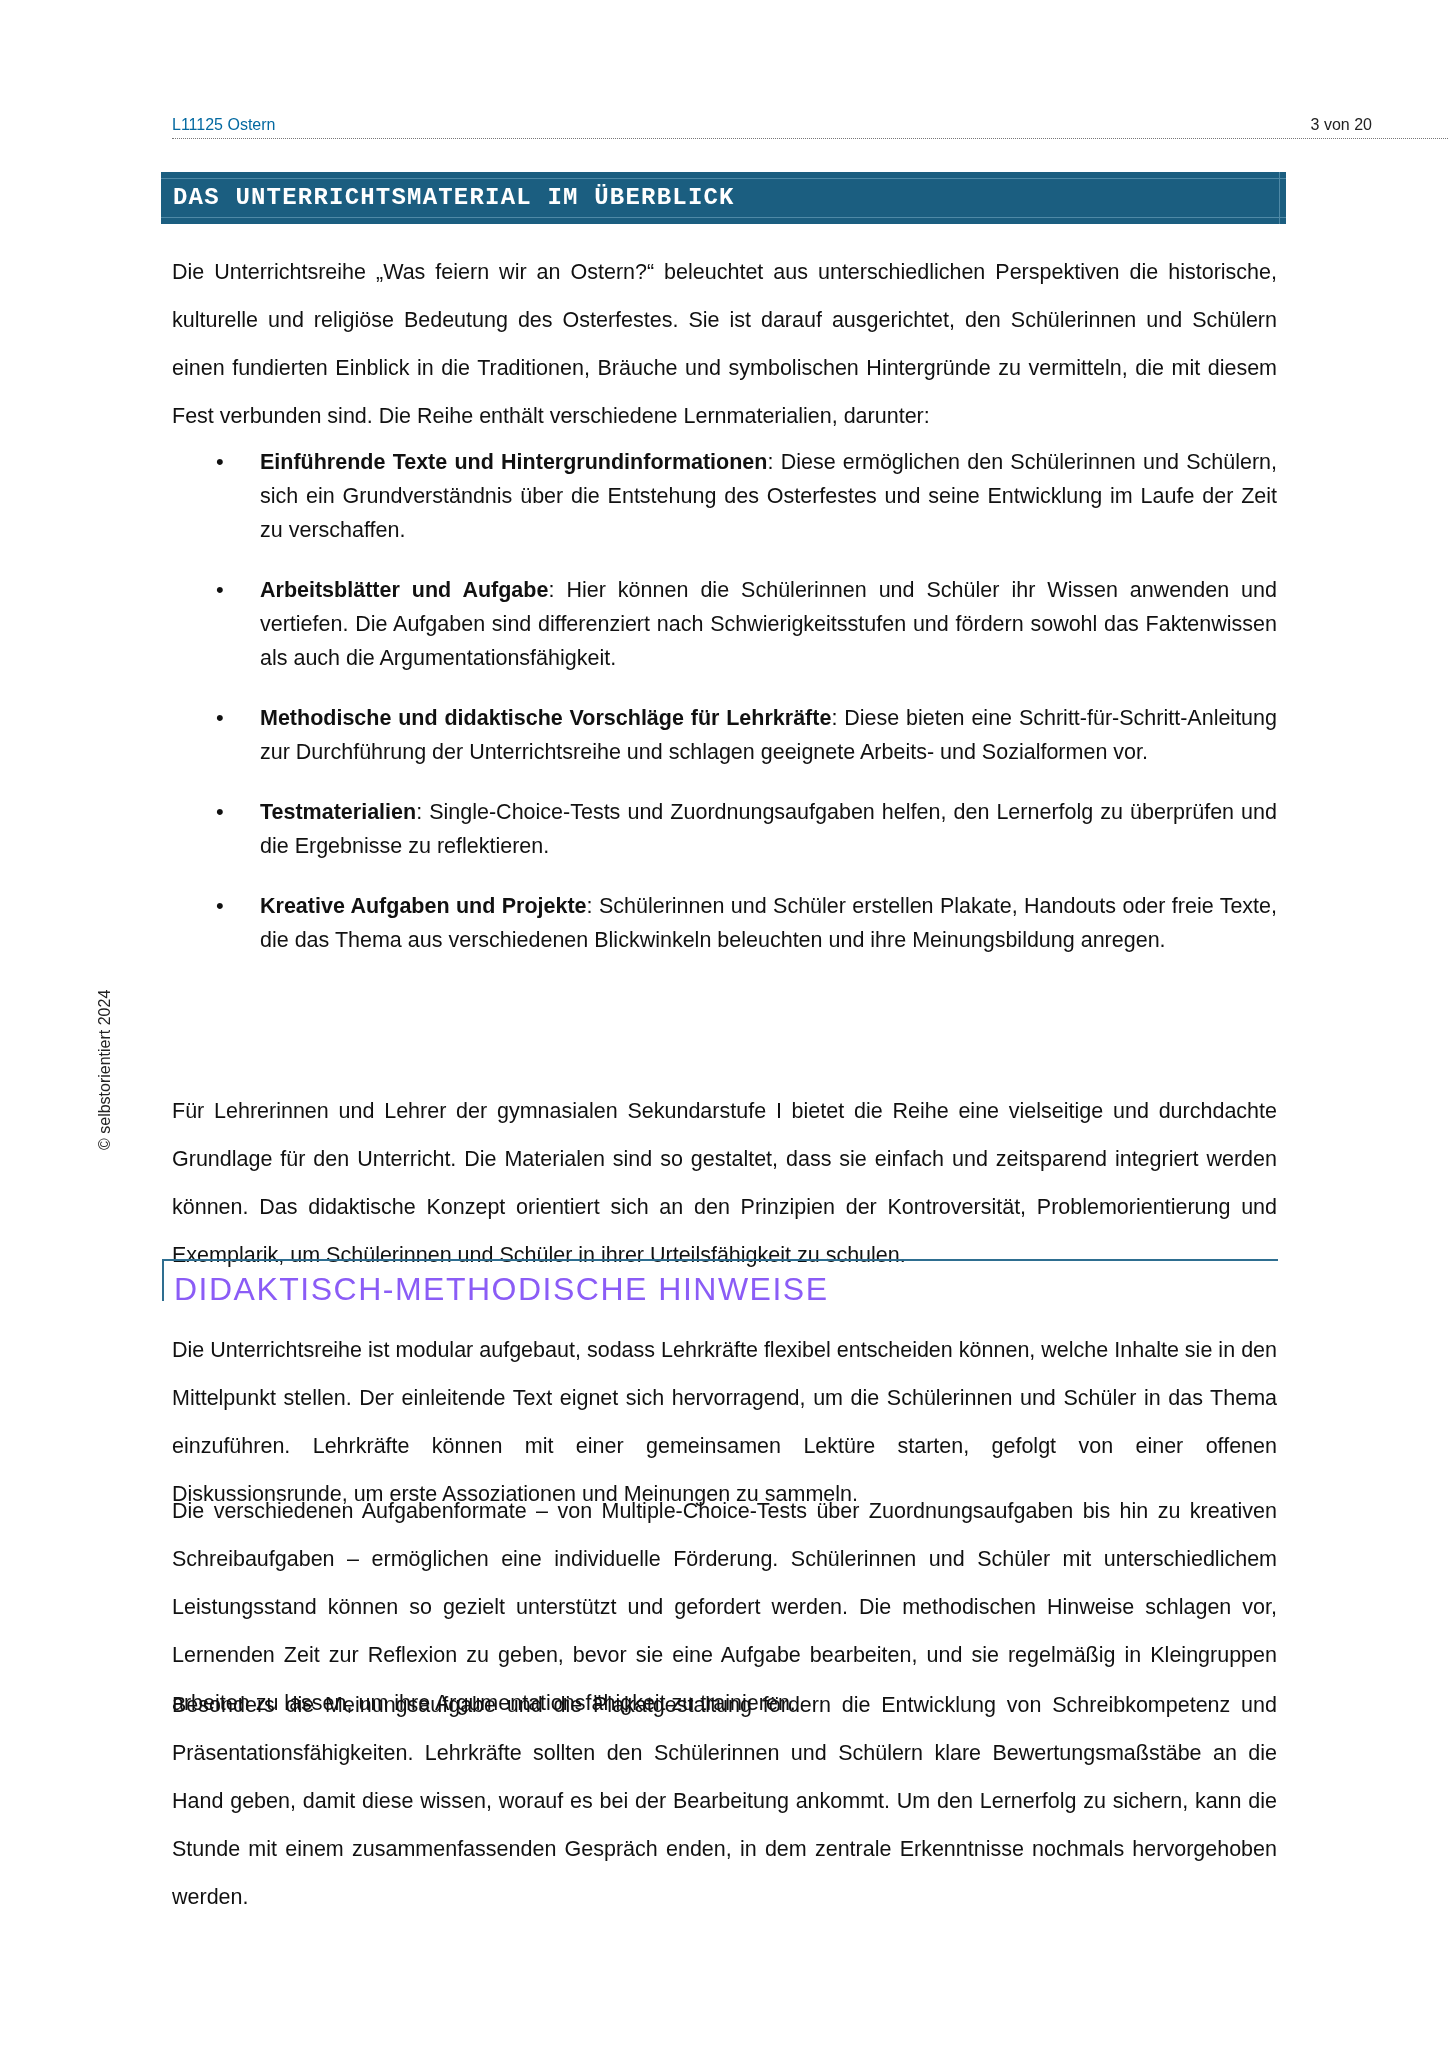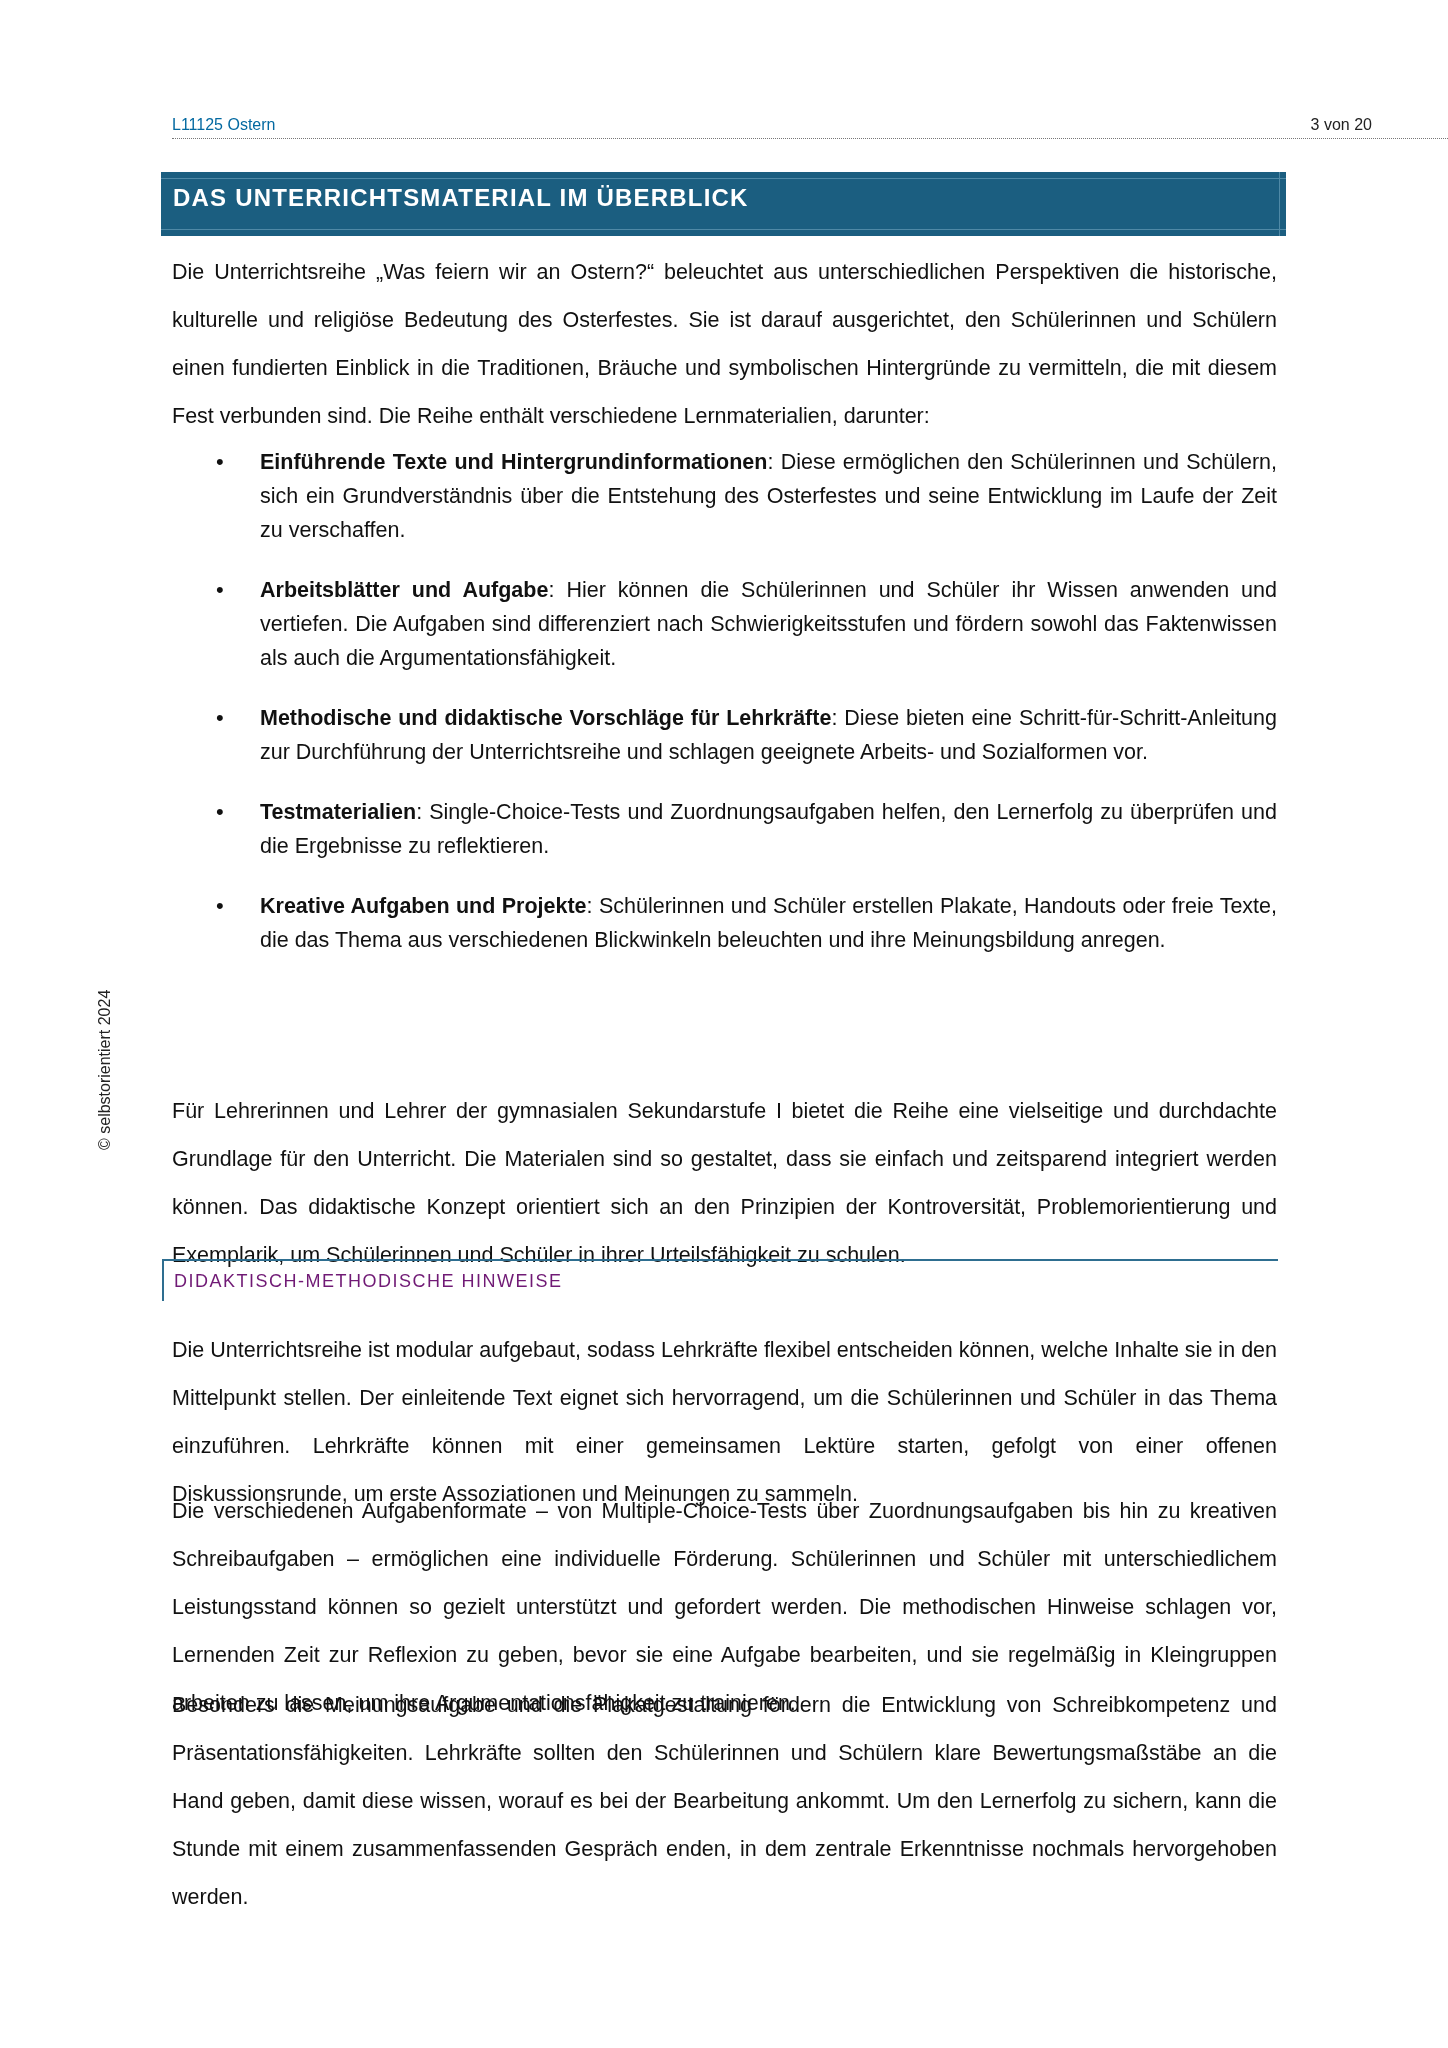--- a/index.html
+++ b/index.html
@@ -3,22 +3,22 @@
 <meta charset="utf-8">
 <style>
   html, body { margin: 0; padding: 0; background: #ffffff; }
   body { width: 1448px; height: 2048px; position: relative; overflow: hidden;
          font-family: "Liberation Sans", "DejaVu Sans", sans-serif; color: #111; }
   .header { position: absolute; left: 172px; top: 114px; width: 1276px; height: 24px;
             border-bottom: 1px dotted #777; }
   .header .left { position: absolute; left: 0; top: 2px; font-size: 16px; color: #0369a1; }
   .header .right { position: absolute; right: 76px; top: 2px; font-size: 16px; color: #222; }
 
-  .banner { position: absolute; left: 161px; top: 172px; width: 1125px; height: 64px;
-            background: #1b5e80; box-sizing: border-box; }
+  .banner { position: absolute; left: 161px; top: 172px; width: 1125px; height: 52px;
+            background: #1b5e80; box-sizing: border-box; font-family: Liberation Mono, monospace; }
   .banner::before { content: ""; position: absolute; left: 0; right: 0; top: 6px; bottom: 6px;
             border-top: 1px solid #4f89a6; border-bottom: 1px solid #4f89a6; }
   .banner::after { content: ""; position: absolute; top: 0; bottom: 0; right: 6px;
             border-left: 1px solid #4f89a6; }
   .banner .title { position: absolute; left: 12px; top: 12px; font-size: 24px; font-weight: bold;
             color: #ffffff; letter-spacing: 1.2px; }
 
   .body-text { position: absolute; left: 172px; width: 1105px; font-size: 21.5px; line-height: 48px;
                text-align: justify; color: #111; }
   .p1 { top: 248px; }
@@ -27,21 +27,21 @@
                 text-align: justify; margin-bottom: 26px; }
   .bullets li .dot { position: absolute; left: 44px; top: 0; font-size: 22px; }
   .bullets li b { font-weight: bold; margin-top: 44px; }
   .p2 { top: 1087px; }
 
   .copyright { position: absolute; left: 96px; top: 1150px; transform-origin: 0 0;
                transform: rotate(-90deg); font-size: 16px; color: #222; white-space: nowrap; }
 
   .h2 { position: absolute; left: 162px; top: 1259px; width: 1116px; height: 42px;
         border-top: 2px solid #2e6e90; border-left: 2px solid #2e6e90; box-sizing: border-box; }
-  .h2 .title { position: absolute; left: 10px; top: 10px; font-size: 18px; color: #701a75;
+  .h2 .title { position: absolute; left: 10px; top: 10px; font-size: 32px; color: #8b5cf6;
                letter-spacing: 1.5px; }
 
   .p3 { top: 1326px; }
   .p4 { top: 1487px; }
   .p5 { top: 1681px; }
 </style>
 </head>
 <body>
 
 <div class="header">

